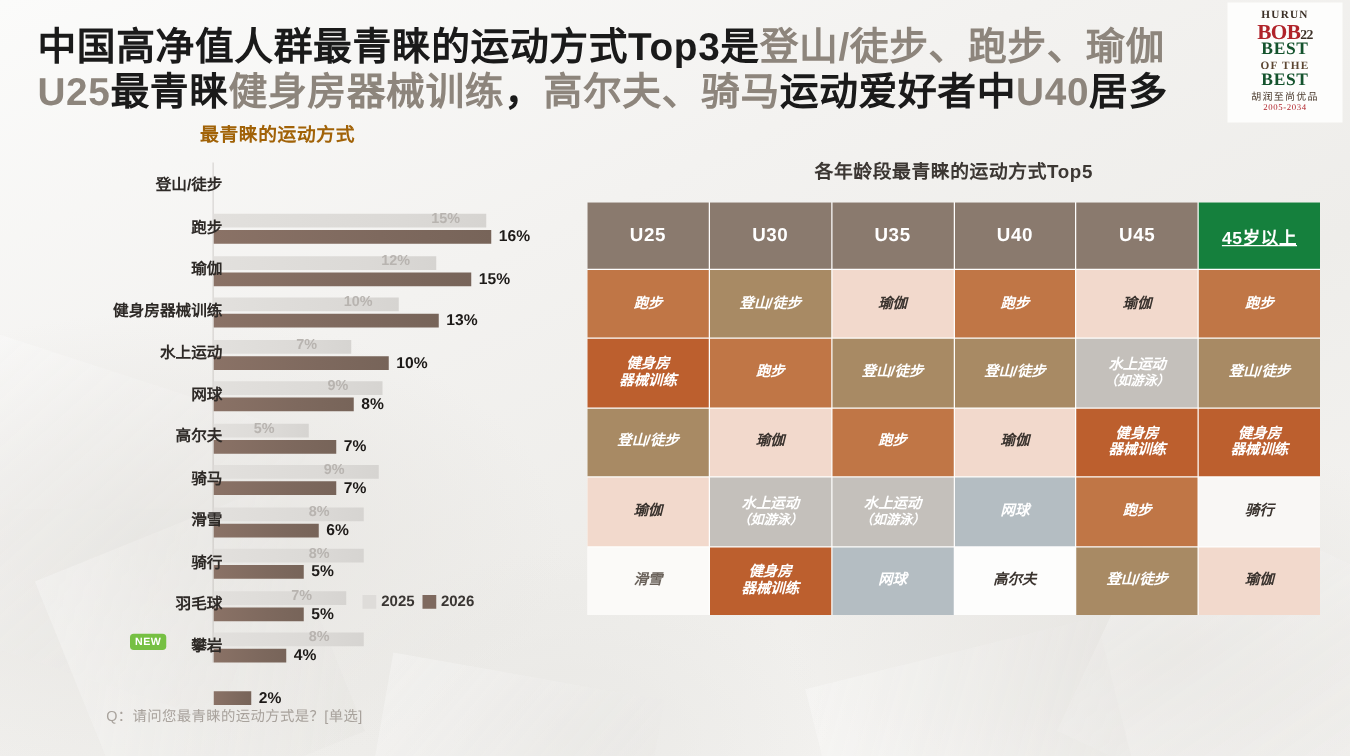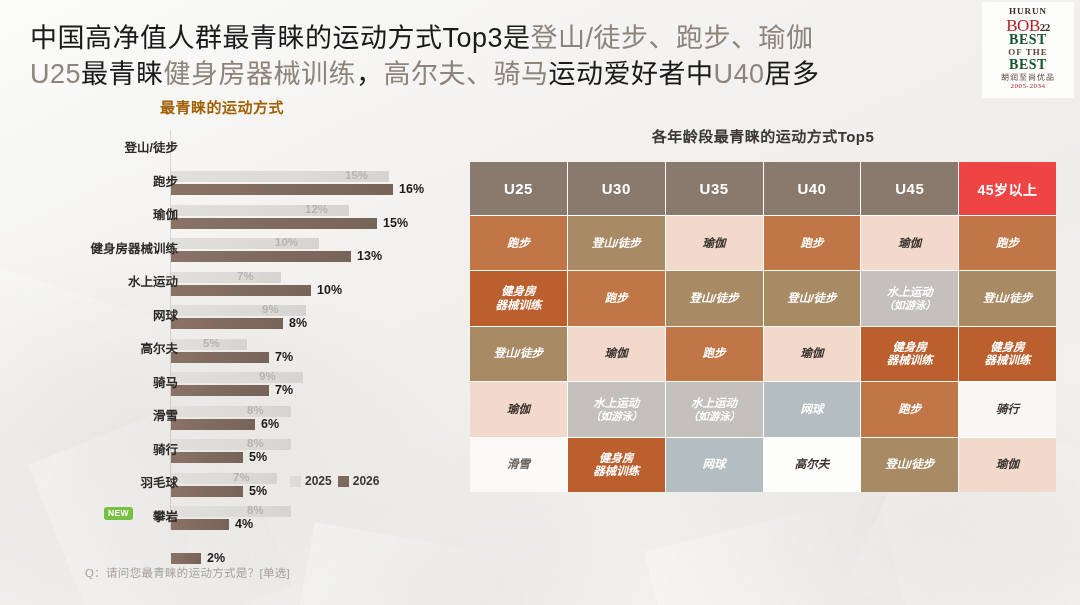--- a/index.html
+++ b/index.html
@@ -34,36 +34,36 @@
   .f4 { left: 660px; top: 520px; width: 240px; height: 160px; transform: rotate(-14deg);
         background: linear-gradient(120deg, rgba(226,224,220,0.4), rgba(255,255,255,0.15)); }
   .f5 { left: 300px; top: 540px; width: 220px; height: 150px; transform: rotate(10deg); }
 
   .page { position: relative; z-index: 1; width: 1080px; height: 605px; }
 
   
   .header { position: absolute; left: 0; top: 0; width: 1080px; height: 100px; }
   .headline {
     position: absolute; left: 30px; top: 20px; width: 900px;
-    font-size: 27px; font-weight: normal; line-height: 36px;
+    font-size: 31px; font-weight: bold; line-height: 36px;
     letter-spacing: 0.5px; color: #1a1a1a; white-space: nowrap;
   }
   .headline .ln { display: block; }
   .hl-gray { color: #8d857c; }
   .hl-dark { color: #1a1a1a; }
 
   
   .logo {
     position: absolute; right: 6px; top: 2px; width: 92px; height: 96px;
     background: #fdfdfc; text-align: center; line-height: 1;
     font-family: "Liberation Serif", "DejaVu Serif", serif;
   }
   .logo .l-hurun { font-size: 9px; letter-spacing: 1px; color: #3b2f26; font-weight: bold; margin-top: 5px; }
   .logo .l-bob-row { position: relative; height: 16px; margin-top: 1px; }
-  .logo .l-bob { font-size: 17px; font-weight: normal; color: #b0232a; letter-spacing: -0.5px; }
+  .logo .l-bob { font-size: 17px; font-weight: bold; color: #b0232a; letter-spacing: -0.5px; }
   .logo .l-yr { font-size: 11px; font-weight: bold; color: #3b2f26; letter-spacing: -0.5px; }
   .logo .l-best { font-size: 14px; font-weight: bold; color: #14532d; letter-spacing: 0.5px; line-height: 14px; }
   .logo .l-of  { font-size: 9px;  font-weight: bold; color: #5c4632; letter-spacing: 1px; line-height: 11px; }
   .logo .l-cn  { font-size: 8px;  color: #4a3a2c; letter-spacing: 1px; margin-top: 2px; }
   .logo .l-yrs { font-size: 7px;  color: #b0232a; letter-spacing: 0.5px; margin-top: 1px; }
 
   
   .chart-panel { position: absolute; left: 30px; top: 92px; width: 420px; height: 470px; }
   .chart-title {
     position: absolute; left: 130px; top: 4px;
@@ -310,21 +310,21 @@
   </div>
 
   <div class="table-panel">
     <div class="table-title">各年龄段最青睐的运动方式Top5</div>
     <div class="matrix" id="matrix">
         <div class="mh" style="background: rgb(138, 122, 110);">U25</div>
         <div class="mh" style="background: rgb(138, 122, 110);">U30</div>
         <div class="mh" style="background: rgb(138, 122, 110);">U35</div>
         <div class="mh" style="background: rgb(138, 122, 110);">U40</div>
         <div class="mh" style="background: rgb(138, 122, 110);">U45</div>
-        <div class="mh" style="background: #ef4444; font-size: 14px;">45岁以上</div>
+        <div class="mh" style="background: #15803d; font-size: 14px; text-decoration: underline;">45岁以上</div>
         <div class="mc" style="background: rgb(192, 118, 70); color: rgb(255, 255, 255);">
           <div>
             <span>跑步</span>
           </div>
         </div>
         <div class="mc" style="background: rgb(168, 138, 100); color: rgb(255, 255, 255);">
           <div>
             <span>登山/徒步</span>
           </div>
         </div>

